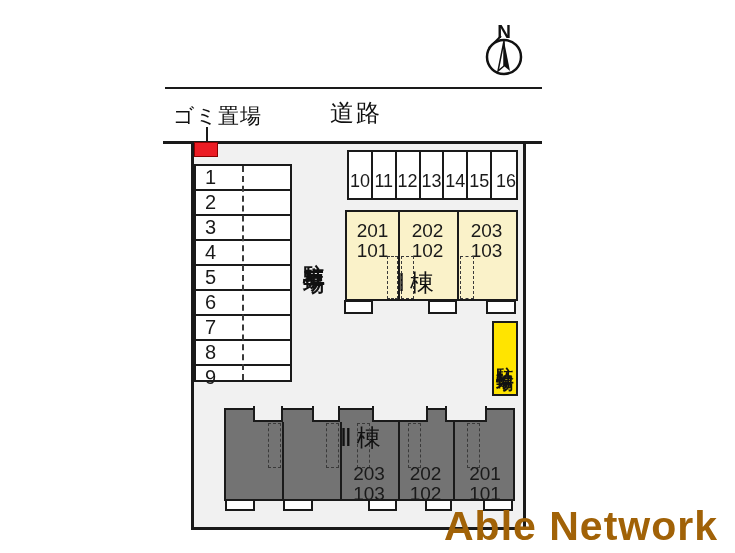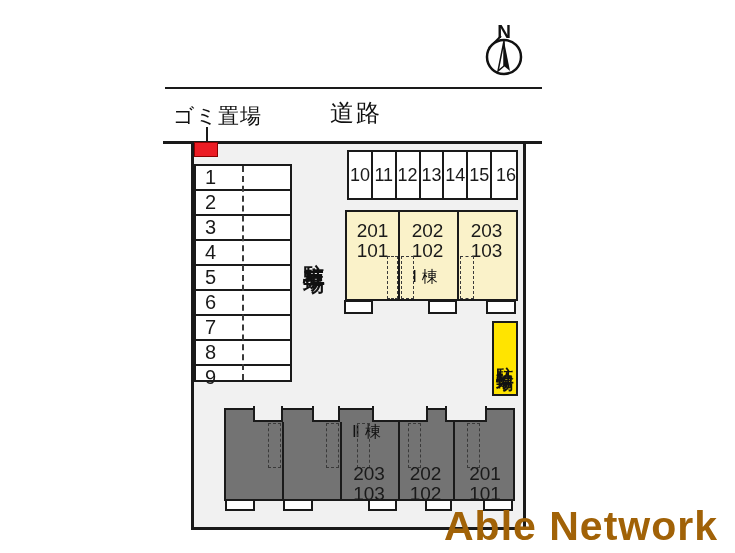--- a/index.html
+++ b/index.html
@@ -15,26 +15,26 @@
   .vtext{writing-mode:vertical-rl;text-orientation:upright;white-space:nowrap;}
   .lot-label{font-size:21px;font-weight:bold;letter-spacing:5px;color:#111;}
   .table{background:#ffffff;border:2px solid #1a1a1a;}
   .ptable{display:grid;grid-template-rows:repeat(9,1fr);}
   .prow{border-bottom:2px solid #1a1a1a;display:flex;align-items:center;
         font-size:20px;padding-left:9px;box-sizing:border-box;}
   .prow:last-child{border-bottom:none;}
   .pdash{border-left:2px dashed #3a3a3a;}
   .stalls{display:grid;grid-template-columns:repeat(7,1fr);}
   .stall{border-right:2px solid #1a1a1a;display:flex;align-items:flex-end;
-         justify-content:center;font-size:18px;padding-bottom:12px;box-sizing:border-box;}
+         justify-content:center;font-size:18px;padding-bottom:6px;box-sizing:border-box;}
   .stall:last-child{border-right:none;justify-content:flex-end;}
   .bldg{background:#faf2c9;border:2px solid #1a1a1a;}
   .divider{position:absolute;width:2px;background:#1a1a1a;}
   .unit-label{position:absolute;text-align:center;font-size:19px;line-height:20px;color:#1a1a1a;}
-  .bldg-name{position:absolute;text-align:center;font-size:16px;letter-spacing:5px;color:#111;white-space:nowrap;}
+  .bldg-name{position:absolute;text-align:left;font-size:24px;letter-spacing:5px;color:#111;white-space:nowrap;}
   .dashed-entry{position:absolute;border:1.5px dashed #3a3a3a;box-sizing:border-box;}
   .porch{background:#ffffff;border:2px solid #1a1a1a;}
   .notch{background:#f1f1f1;border:2px solid #1a1a1a;border-top:none;}
   .bike{background:#ffe400;border:2px solid #1a1a1a;display:flex;align-items:center;justify-content:center;}
   .bike-text{font-size:17px;font-weight:bold;letter-spacing:4px;color:#111;}
   .garbage-box{background:#ec1c24;border:1px solid #8a0000;}
   .watermark{font-size:41px;font-weight:bold;color:#9a9a9a;letter-spacing:1px;white-space:nowrap;}
 </style>
 </head>
 <body>

